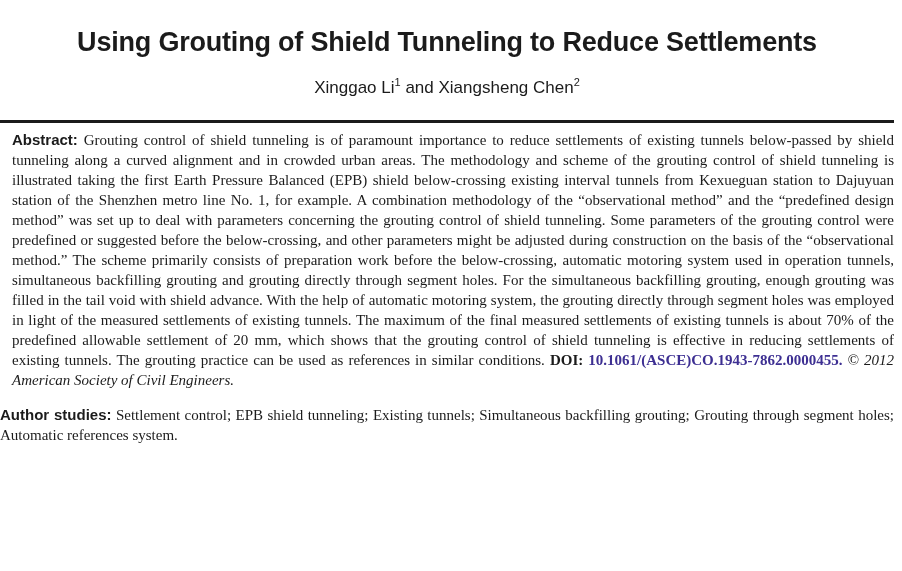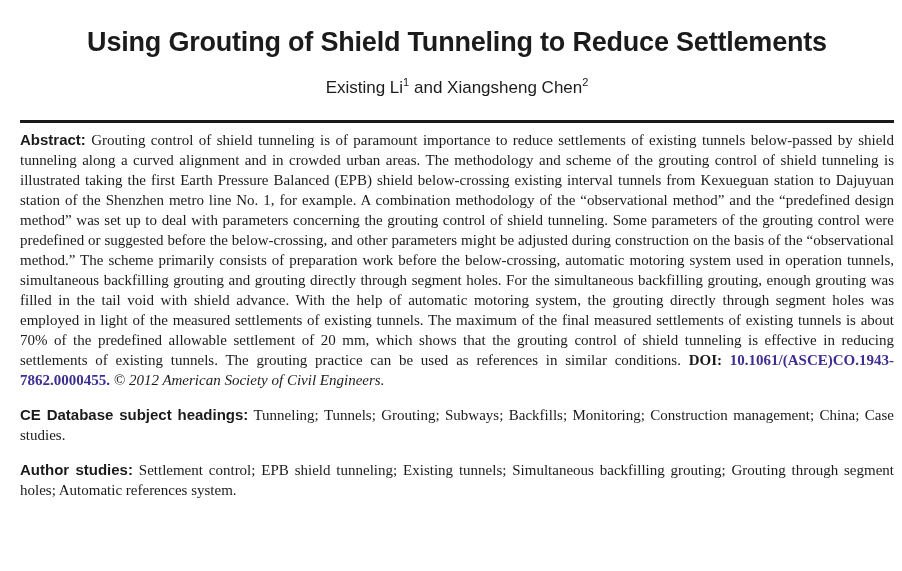--- a/index.html
+++ b/index.html
@@ -8,21 +8,21 @@
     background: #ffffff;
   }
   body {
     width: 902px;
     height: 571px;
     overflow: hidden;
     color: #1b1b1b;
     font-family: "Liberation Serif", serif;
   }
   .page {
-    padding: 6px 8px 0 20px;
+    padding: 6px 8px 0 0;
   }
   .title {
     font-family: "Liberation Sans", sans-serif;
     font-weight: bold;
     font-size: 27px;
     line-height: 36px;
     text-align: center;
     letter-spacing: -0.2px;
     color: #1b1b1b;
   }
@@ -52,20 +52,21 @@
     margin-top: 22px;
   }
   .para {
     text-align: justify;
     font-size: 15px;
     color: #1b1b1b;
   }
   .abstract-para {
     margin-top: 7px;
     line-height: 20px;
+    margin-left: 12px;
   }
   .meta-para {
     margin-top: 11px;
     line-height: 20px;
   }
   .para-label {
     font-family: "Liberation Sans", sans-serif;
     font-weight: bold;
     font-size: 15px;
   }
@@ -84,23 +85,22 @@
 </style>
 </head>
 <body>
 
 <div class="page">
 
   <h1 class="title">
     <span class="title-line">Using Grouting of Shield Tunneling to Reduce Settlements</span>
   </h1>
 
-  <div class="authors"><span>Existing Li</span><sup>1</sup> <span>and</span> <span>Xiangsheng Chen</span><sup>2</sup></div>
+  <div class="authors"><span>Xinggao Li</span><sup>1</sup> <span>and</span> <span>Xiangsheng Chen</span><sup>2</sup></div>
 
   <hr class="rule rule-top">
 
   <p class="para abstract-para"><span class="para-label">Abstract:</span> <span>Grouting control of shield tunneling is of paramount importance to reduce settlements of existing tunnels below-passed by shield tunneling along a curved alignment and in crowded urban areas. The methodology and scheme of the grouting control of shield tunneling is illustrated taking the first Earth Pressure Balanced (EPB) shield below-crossing existing interval tunnels from Kexueguan station to Dajuyuan station of the Shenzhen metro line No. 1, for example. A combination methodology of the “observational method” and the “predefined design method” was set up to deal with parameters concerning the grouting control of shield tunneling. Some parameters of the grouting control were predefined or suggested before the below-crossing, and other parameters might be adjusted during construction on the basis of the “observational method.” The scheme primarily consists of preparation work before the below-crossing, automatic motoring system used in operation tunnels, simultaneous backfilling grouting and grouting directly through segment holes. For the simultaneous backfilling grouting, enough grouting was filled in the tail void with shield advance. With the help of automatic motoring system, the grouting directly through segment holes was employed in light of the measured settlements of existing tunnels. The maximum of the final measured settlements of existing tunnels is about 70% of the predefined allowable settlement of 20 mm, which shows that the grouting control of shield tunneling is effective in reducing settlements of existing tunnels. The grouting practice can be used as references in similar conditions.</span> <span class="doi-label">DOI:</span> <a class="doi-link">10.1061/(ASCE)CO.1943-7862.0000455.</a> <span class="copyright">© 2012 American Society of Civil Engineers.</span></p>
 
-  <p class="para meta-para"><span class="para-label">CE Database subject headings:</span> <span>Tunneling; Tunnels; Grouting; Subways; Backfills; Monitoring; Construction management; China; Case studies.</span></p>
 
   <p class="para meta-para"><span class="para-label">Author studies:</span> <span>Settlement control; EPB shield tunneling; Existing tunnels; Simultaneous backfilling grouting; Grouting through segment holes; Automatic references system.</span></p>
 
 </div>
 
 </body></html>

